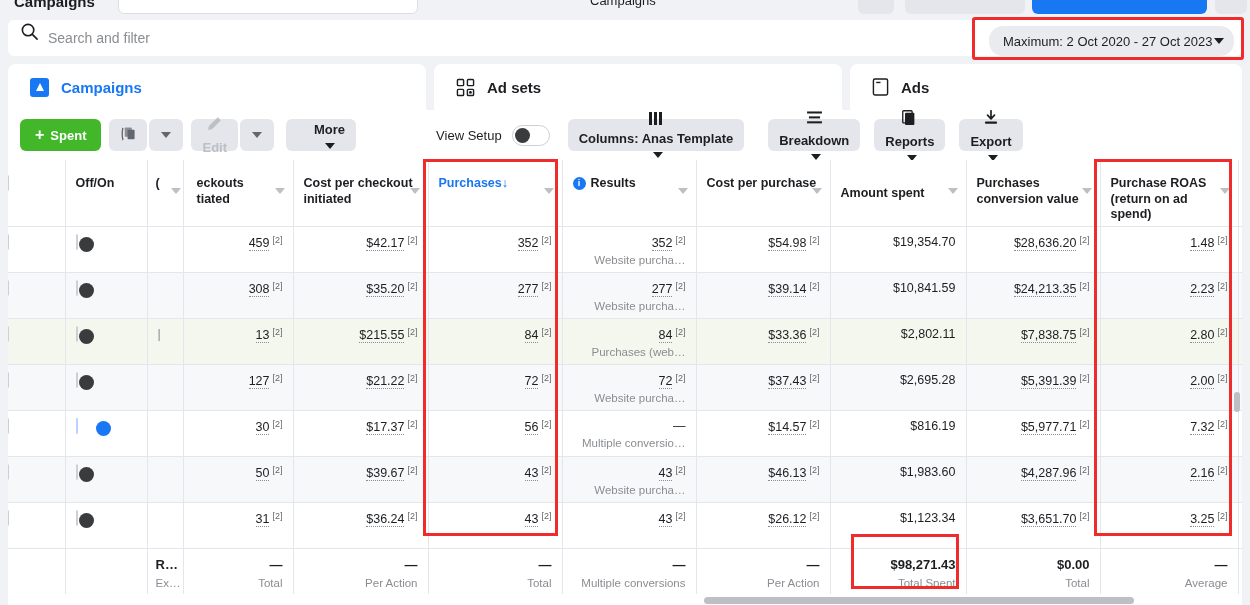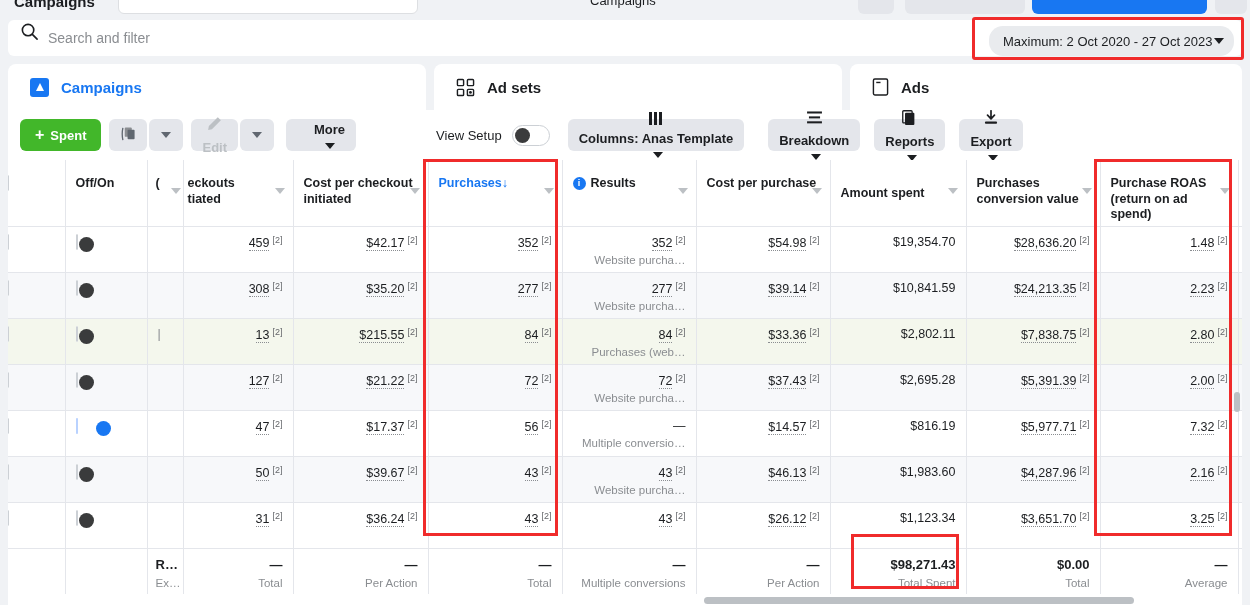--- a/index.html
+++ b/index.html
@@ -369,21 +369,21 @@
     <thead>
       <tr>
         <th>
           <span class="cbox"></span>
         </th>
         <th><span>Off/On</span></th>
         <th style="padding-left:8px;">
           <span>(</span>
           <span class="hdr-caret" style="right:2px;"></span>
         </th>
-        <th class="num" style="padding-left:4px;">
+        <th class="num" style="padding-left:13px;">
           <span>eckouts<br>tiated</span>
           <span class="hdr-caret"></span>
         </th>
         <th class="num">
           <span>Cost per checkout initiated</span>
           <span class="hdr-caret"></span>
         </th>
         <th class="num sorted">
           <span>Purchases</span><span>↓</span>
           <span class="hdr-caret"></span>
@@ -467,21 +467,21 @@
           <td class="num"><span class="dotted">$37.43</span><span class="sup">[2]</span></td>
           <td class="num"><span>$2,695.28</span></td>
           <td class="num"><span class="dotted">$5,391.39</span><span class="sup">[2]</span></td>
           <td class="num"><span class="dotted">2.00</span><span class="sup">[2]</span></td>
           <td class="num"></td>
         </tr>
         <tr>
           <td class="c-check"><span class="cbox"></span></td>
           <td><span class="toggle on"></span></td>
           <td><span style="color:#8a8d91"></span></td>
-          <td class="num"><span class="dotted">47</span><span class="sup">[2]</span></td>
+          <td class="num"><span class="dotted">30</span><span class="sup">[2]</span></td>
           <td class="num"><span class="dotted">$17.37</span><span class="sup">[2]</span></td>
           <td class="num"><span class="dotted">56</span><span class="sup">[2]</span></td>
           <td class="num"><span>—</span><span class="sub r">Multiple conversio…</span></td>
           <td class="num"><span class="dotted">$14.57</span><span class="sup">[2]</span></td>
           <td class="num"><span>$816.19</span></td>
           <td class="num"><span class="dotted">$5,977.71</span><span class="sup">[2]</span></td>
           <td class="num"><span class="dotted">7.32</span><span class="sup">[2]</span></td>
           <td class="num"></td>
         </tr>
         <tr class="alt">

